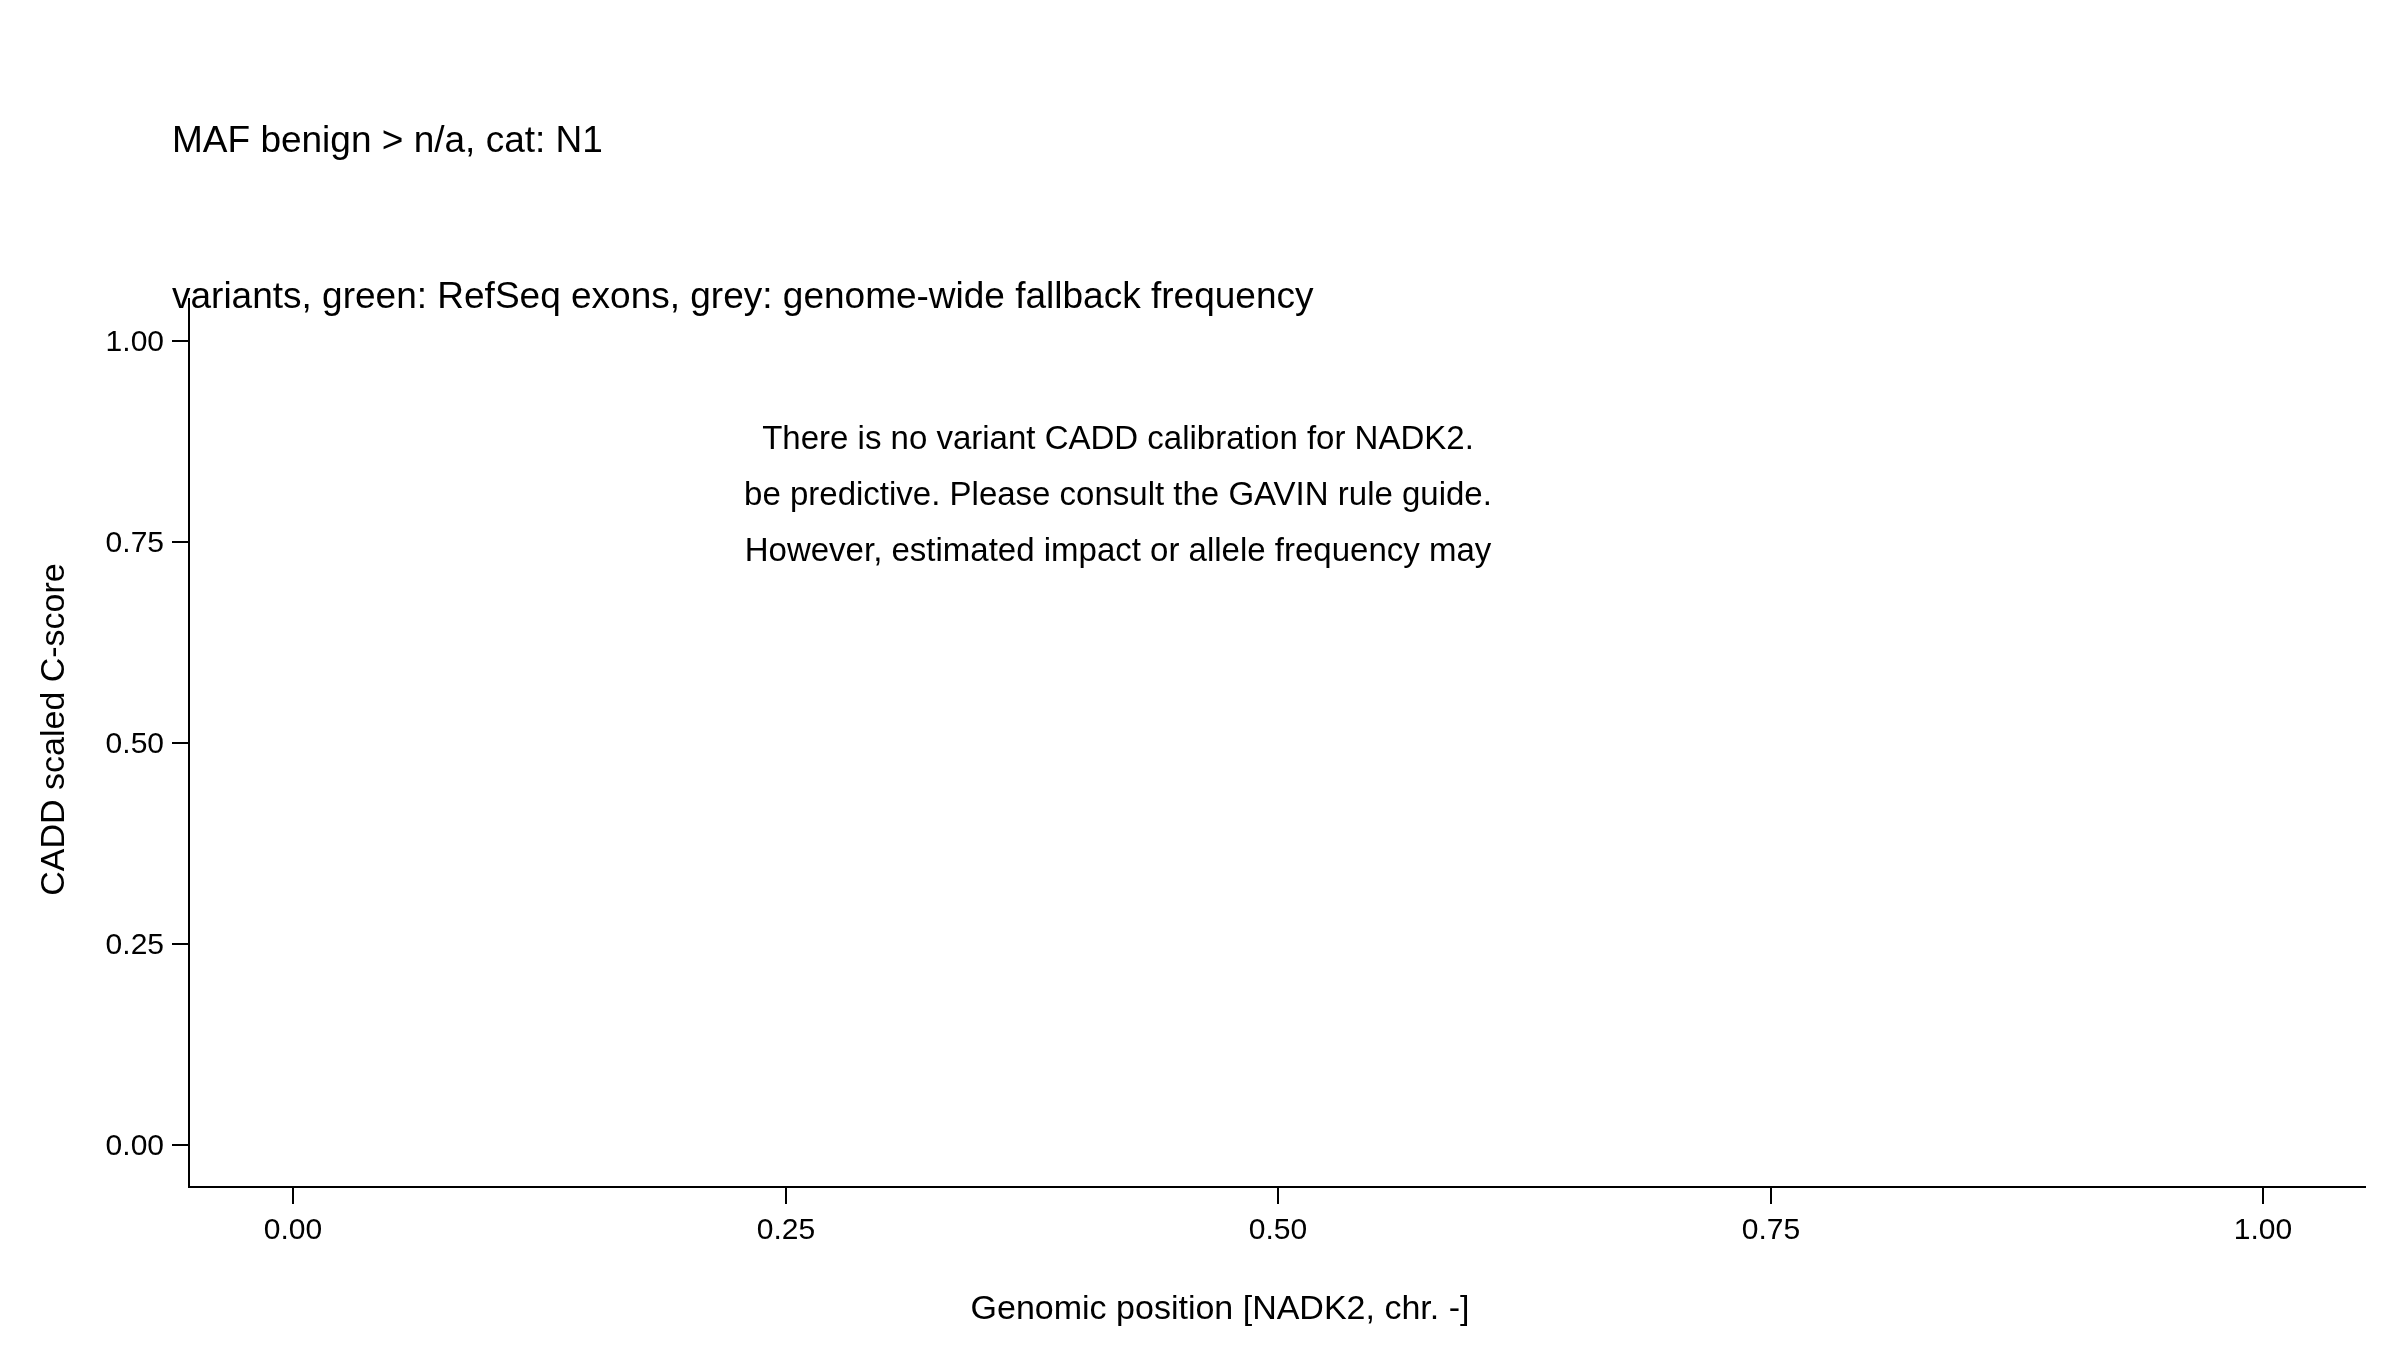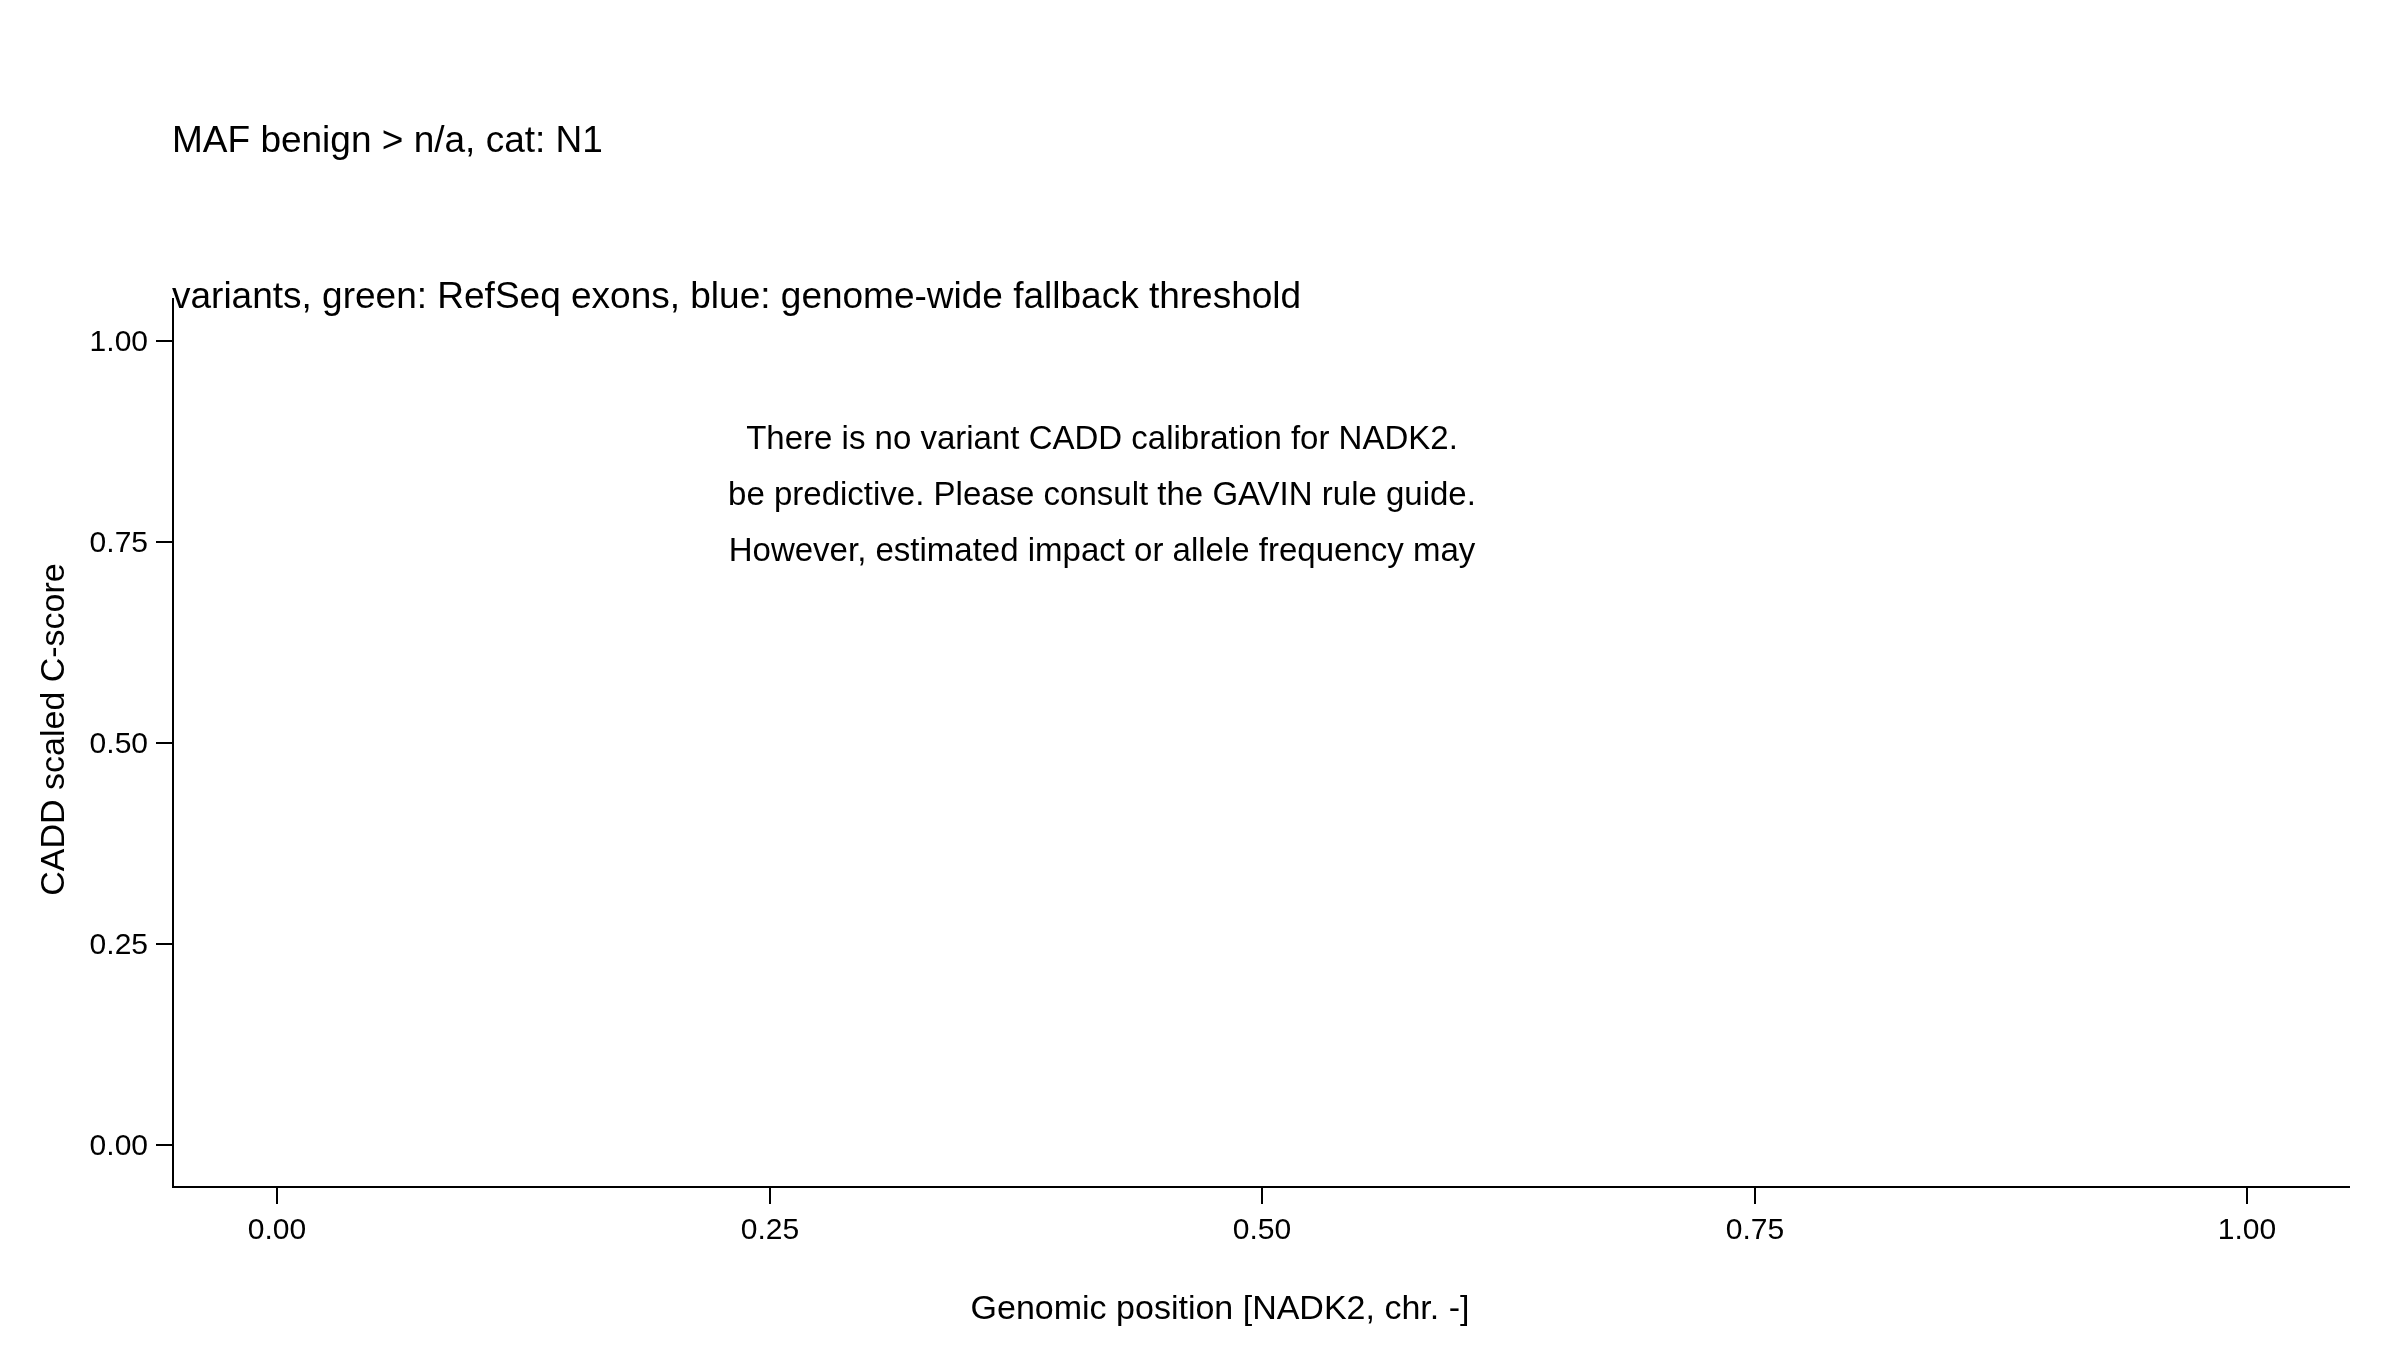--- a/index.html
+++ b/index.html
@@ -65,21 +65,21 @@
     width: 2400px;
     text-align: center;
     font-size: 34px;
     color: #000000;
     padding-left: 20px;
   }
 
   
   .panel {
     position: absolute;
-    left: 172px;
+    left: 188px;
     top: 18px;
     width: 2178px;
     height: 890px;
   }
   .axis-line-y {
     position: absolute;
     left: 0px;
     top: 0px;
     width: 2px;
     height: 890px;
@@ -142,21 +142,21 @@
   }
   .annotation span { display: block; }
 </style>
 </head>
 <body>
 
 <div class="page">
 
   <div class="title-block">
     <span class="title-line">MAF benign &gt; n/a, cat: N1</span>
-    <span class="title-line">variants, green: RefSeq exons, blue: genome-wide fallback threshold</span>
+    <span class="title-line">variants, green: RefSeq exons, grey: genome-wide fallback frequency</span>
   </div>
 
   <div class="plot-wrap">
 
     <div class="ylabel">CADD scaled C-score</div>
     <div class="xlabel">Genomic position [NADK2, chr. -]</div>
 
     <div class="panel">
       <div class="axis-line-y"></div>
       <div class="axis-line-x"></div>

